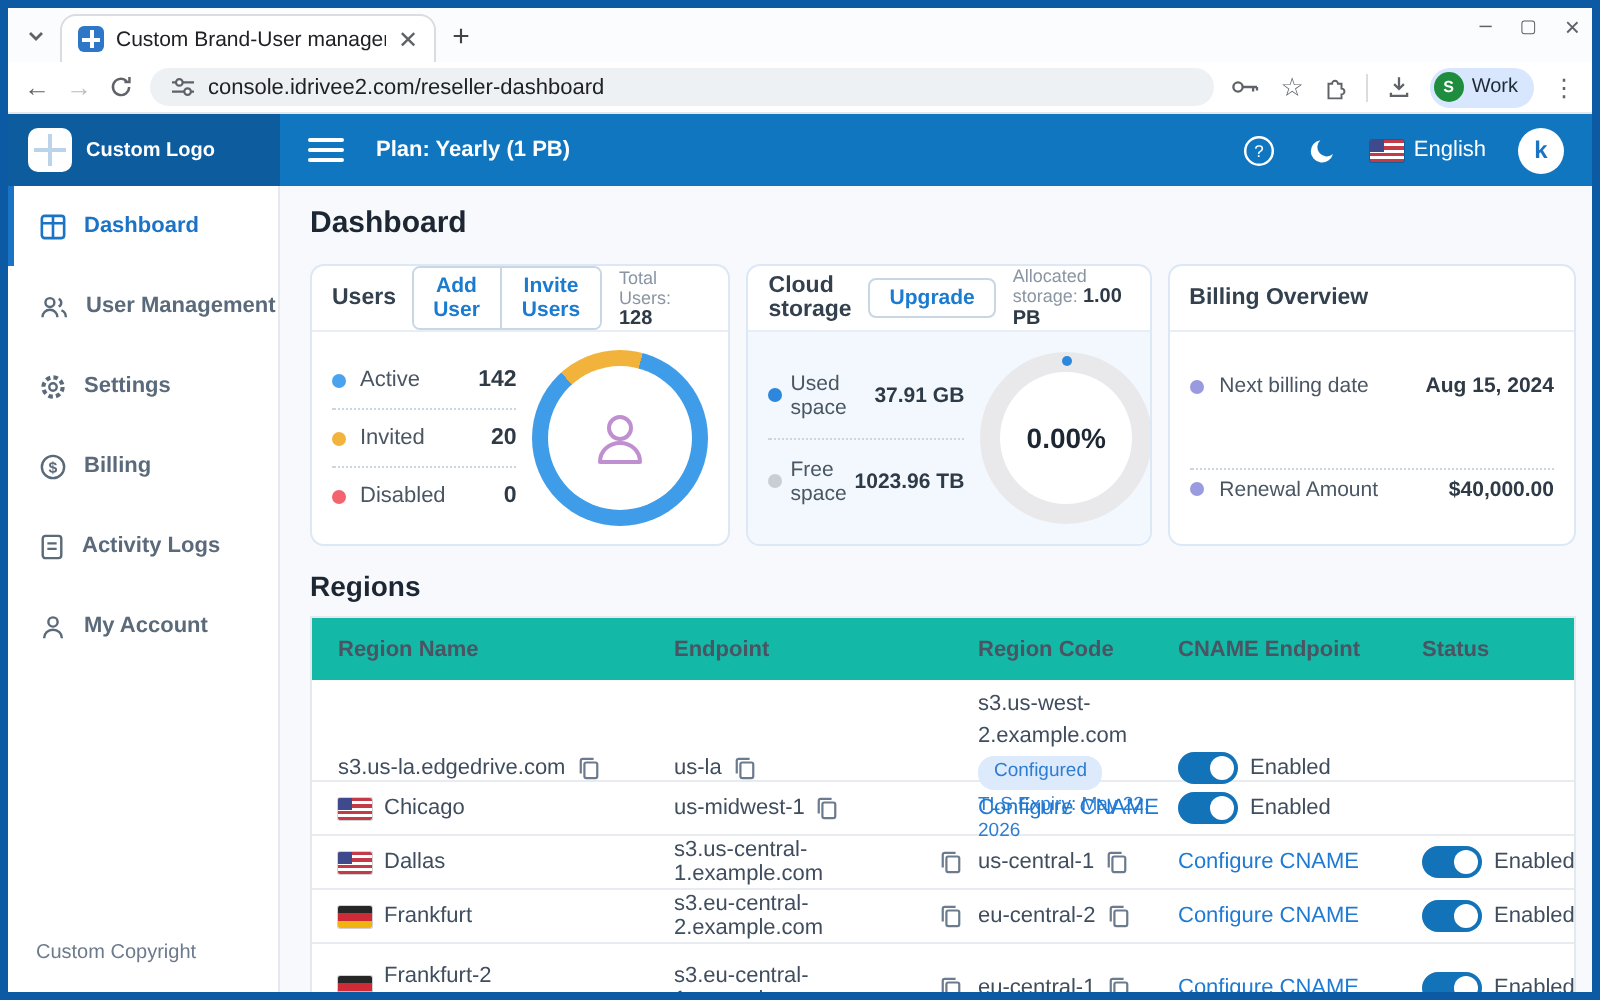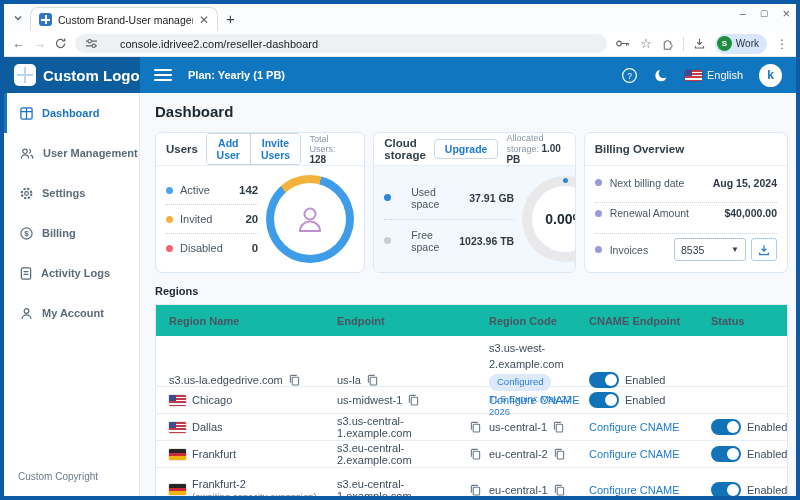--- a/index.html
+++ b/index.html
@@ -17,37 +17,37 @@
   .favicon::after { top:6px; left:2px; height:1.5px; width:9px; }
   .tab-title { font-size:10.5px; color:#202124; white-space:nowrap; overflow:hidden; max-width:135px; }
   .tab-close { font-size:12px; color:#5f6368; margin-left:auto; line-height:1; }
   .newtab-btn { font-size:15px; color:#444; margin:0 0 4px 8px; }
   .win-controls { position:absolute; right:6px; top:3px; display:flex; gap:14px; color:#5f6368; font-size:11px; align-items:center; }
   .win-controls span { line-height:1; }
 
   .toolbar { height:26px; background:#fff; display:flex; align-items:center; padding:0 8px; gap:8px; border-bottom:1px solid #e4e7eb; }
   .nav-ic { color:#5f6368; font-size:13px; line-height:1; }
   .nav-ic.dim { color:#b9bdc2; }
-  .omnibox { flex:1; height:19px; background:#eef1f4; border-radius:10px; display:flex; align-items:center; gap:22px; padding:0 10px; }
+  .omnibox { flex:1; height:19px; background:#eef1f4; border-radius:10px; display:flex; align-items:center; gap:6px; padding:0 10px; }
   .omni-url { font-size:11px; color:#202124; }
   .chrome-right { display:flex; align-items:center; gap:9px; }
   .vbar { width:1px; height:14px; background:#dadce0; }
   .work-badge { height:20px; background:#d8e7fd; border-radius:10px; display:flex; align-items:center; gap:4px; padding:0 8px 0 2px; }
   .work-avatar { width:15px; height:15px; border-radius:50%; background:#1e8e3e; color:#fff; font-size:8px; font-weight:bold; display:flex; align-items:center; justify-content:center; }
   .work-label { font-size:10px; color:#1f2a37; }
   .kebab { color:#5f6368; font-size:12px; }
 
   
   .app-header { height:36px; display:flex; flex:none; }
   .logo-box { width:136px; background:#0d5c9e; display:flex; align-items:center; gap:7px; padding-left:10px; flex:none; }
   .logo-ic { width:22px; height:22px; background:#fff; border-radius:5px; position:relative; }
   .logo-ic::before, .logo-ic::after { content:""; position:absolute; background:#bcd4ea; }
   .logo-ic::before { left:10px; top:3px; width:1.5px; height:16px; }
   .logo-ic::after { top:10px; left:3px; height:1.5px; width:16px; }
-  .logo-text { color:#fff; font-size:15px; font-weight:bold; }
+  .logo-text { color:#fff; font-size:10px; font-weight:bold; }
   .header-main { flex:1; background:#1176c0; display:flex; align-items:center; padding:0 14px; gap:16px; }
   .hamburger { width:18px; display:flex; flex-direction:column; gap:3px; }
   .hamburger i { height:2px; background:#fff; border-radius:1px; }
   .plan-label { color:#fff; font-size:11px; font-weight:bold; }
   .header-right { margin-left:auto; display:flex; align-items:center; gap:16px; }
   .lang { display:flex; align-items:center; gap:5px; color:#fff; font-size:11px; }
   .avatar { width:23px; height:23px; border-radius:50%; background:#fff; color:#1a73c4; font-size:12px; font-weight:bold; display:flex; align-items:center; justify-content:center; }
 
   
   .app-body { flex:1; display:flex; overflow:hidden; }
@@ -82,40 +82,40 @@
   .dot-blue { background:#4aa3ec; } .dot-yellow { background:#f2b33d; } .dot-red { background:#f2656f; }
   .dot-gray { background:#c9ced4; } .dot-purple { background:#9a9ae0; }
   .users-donut { width:88px; height:88px; border-radius:50%; flex:none;
      background:conic-gradient(from -42deg, #f2b33d 0 57deg, #3f9ce8 57deg 360deg);
      display:flex; align-items:center; justify-content:center; }
   .users-donut-inner { width:72px; height:72px; border-radius:50%; background:#fff; display:flex; align-items:center; justify-content:center; }
 
   .card-storage { width:205px; }
   .storage-body { flex:1; background:#f2f8fd; display:flex; align-items:center; padding:0 10px; gap:8px; }
   .stor-legend { flex:1; }
-  .stor-row { display:flex; align-items:center; gap:20px; padding:9px 0; font-size:10.5px; color:#4a5663;justify-content:flex-end; }
+  .stor-row { display:flex; align-items:center; gap:4px; padding:9px 0; font-size:10.5px; color:#4a5663;justify-content:flex-end; }
   .stor-row + .stor-row { border-top:1px dotted #ccd6e0; }
   .stor-row b { color:#2f3a47; font-size:10.5px; white-space:nowrap; }
   .stor-donut { width:86px; height:86px; border-radius:50%; background:#e9e9eb; position:relative; flex:none;
      display:flex; align-items:center; justify-content:center; }
   .stor-donut-inner { width:66px; height:66px; border-radius:50%; background:#fff; display:flex; align-items:center; justify-content:center; font-size:14px; font-weight:bold; color:#1d2733; }
   .stor-dot { position:absolute; top:2px; left:50%; margin-left:-2.5px; width:5px; height:5px; border-radius:50%; background:#2d87dd; }
 
   .card-billing { width:207px; }
   .billing-body { flex:1; padding:2px 10px; display:flex; flex-direction:column; justify-content:space-around; }
   .bill-row { display:flex; align-items:center; gap:8px; font-size:10.5px; color:#4a5663; padding:4px 0; }
   .bill-row + .bill-row { border-top:1px dotted #ccd6e0; }
   .bill-row b { margin-left:auto; color:#2f3a47; font-size:10.5px; }
   .invoice-ctrl { margin-left:auto; display:flex; gap:5px; align-items:center; }
   .invoice-select { width:72px; height:23px; border:1px solid #b9c7d6; border-radius:3px; background:#fff; display:flex; align-items:center; font-size:10.5px; color:#2f3a47; padding:0 6px; }
   .invoice-select .caret { margin-left:auto; font-size:8px; color:#33404e; }
   .dl-btn { width:26px; height:23px; border:1px solid #a8cdf0; border-radius:3px; background:#fff; display:flex; align-items:center; justify-content:center; }
 
   
-  .section-title { font-size:11px; font-weight:bold; color:#1d2733; margin:2px 0 7px; }
+  .section-title { font-size:14px; font-weight:bold; color:#1d2733; margin:2px 0 7px; }
   .rtable { background:#fff; border:1px solid #e4e9ee; font-size:11px; }
   .trow { display:grid; grid-template-columns:168px 152px 100px 122px auto; align-items:center; padding-left:13px; border-bottom:1px solid #e8ecf0; background:#fff; }
   .thead { background:#14b8a6; height:31px; font-weight:bold; color:#4a5462; border-bottom:none; }
   .trow .cell { display:flex; align-items:center; gap:6px; color:#3f4d5e; padding-right:8px; }
   .row-tall { height:51px; }
   .row-std { height:27px; }
   .row-last { height:44px; }
   .flag { width:17px; height:11px; border-radius:1px; box-shadow:0 0 0 .5px rgba(0,0,0,.18); position:relative; overflow:hidden; flex:none; }
   .flag-us { background:repeating-linear-gradient(180deg,#c43a46 0 1.6px,#fff 1.6px 3.2px); }
   .flag-us::before { content:""; position:absolute; left:0; top:0; width:7px; height:6px; background:#3e4a8c; }
@@ -347,36 +347,20 @@
             <div class="bill-row">
               <span class="dot dot-purple"></span>
               <span>Next billing date</span>
               <b>Aug 15, 2024</b>
             </div>
             <div class="bill-row">
               <span class="dot dot-purple"></span>
               <span>Renewal Amount</span>
               <b>$40,000.00</b>
             </div>
-            <div class="bill-row">
-              <span class="dot dot-purple"></span>
-              <span>Invoices</span>
-              <span class="invoice-ctrl">
-                <span class="invoice-select">
-                  <span>8535</span>
-                  <span class="caret">▼</span>
-                </span>
-                <span class="dl-btn">
-                  <svg width="12" height="12" viewBox="0 0 14 14">
-                        <path d="M7 1.5v6.5M4.2 5.5 7 8.3l2.8-2.8" stroke="#2d7dd2" stroke-width="1.5" fill="none"></path>
-                        <path d="M2 10v2.5h10V10" stroke="#2d7dd2" stroke-width="1.5" fill="none"></path>
-                      </svg>
-                </span>
-              </span>
-            </div>
           </div>
         </div>
       </div>
 
       <div class="section-title">Regions</div>
 
       <div class="rtable">
         <div class="trow thead">
           <span>Region Name</span>
           <span>Endpoint</span>

